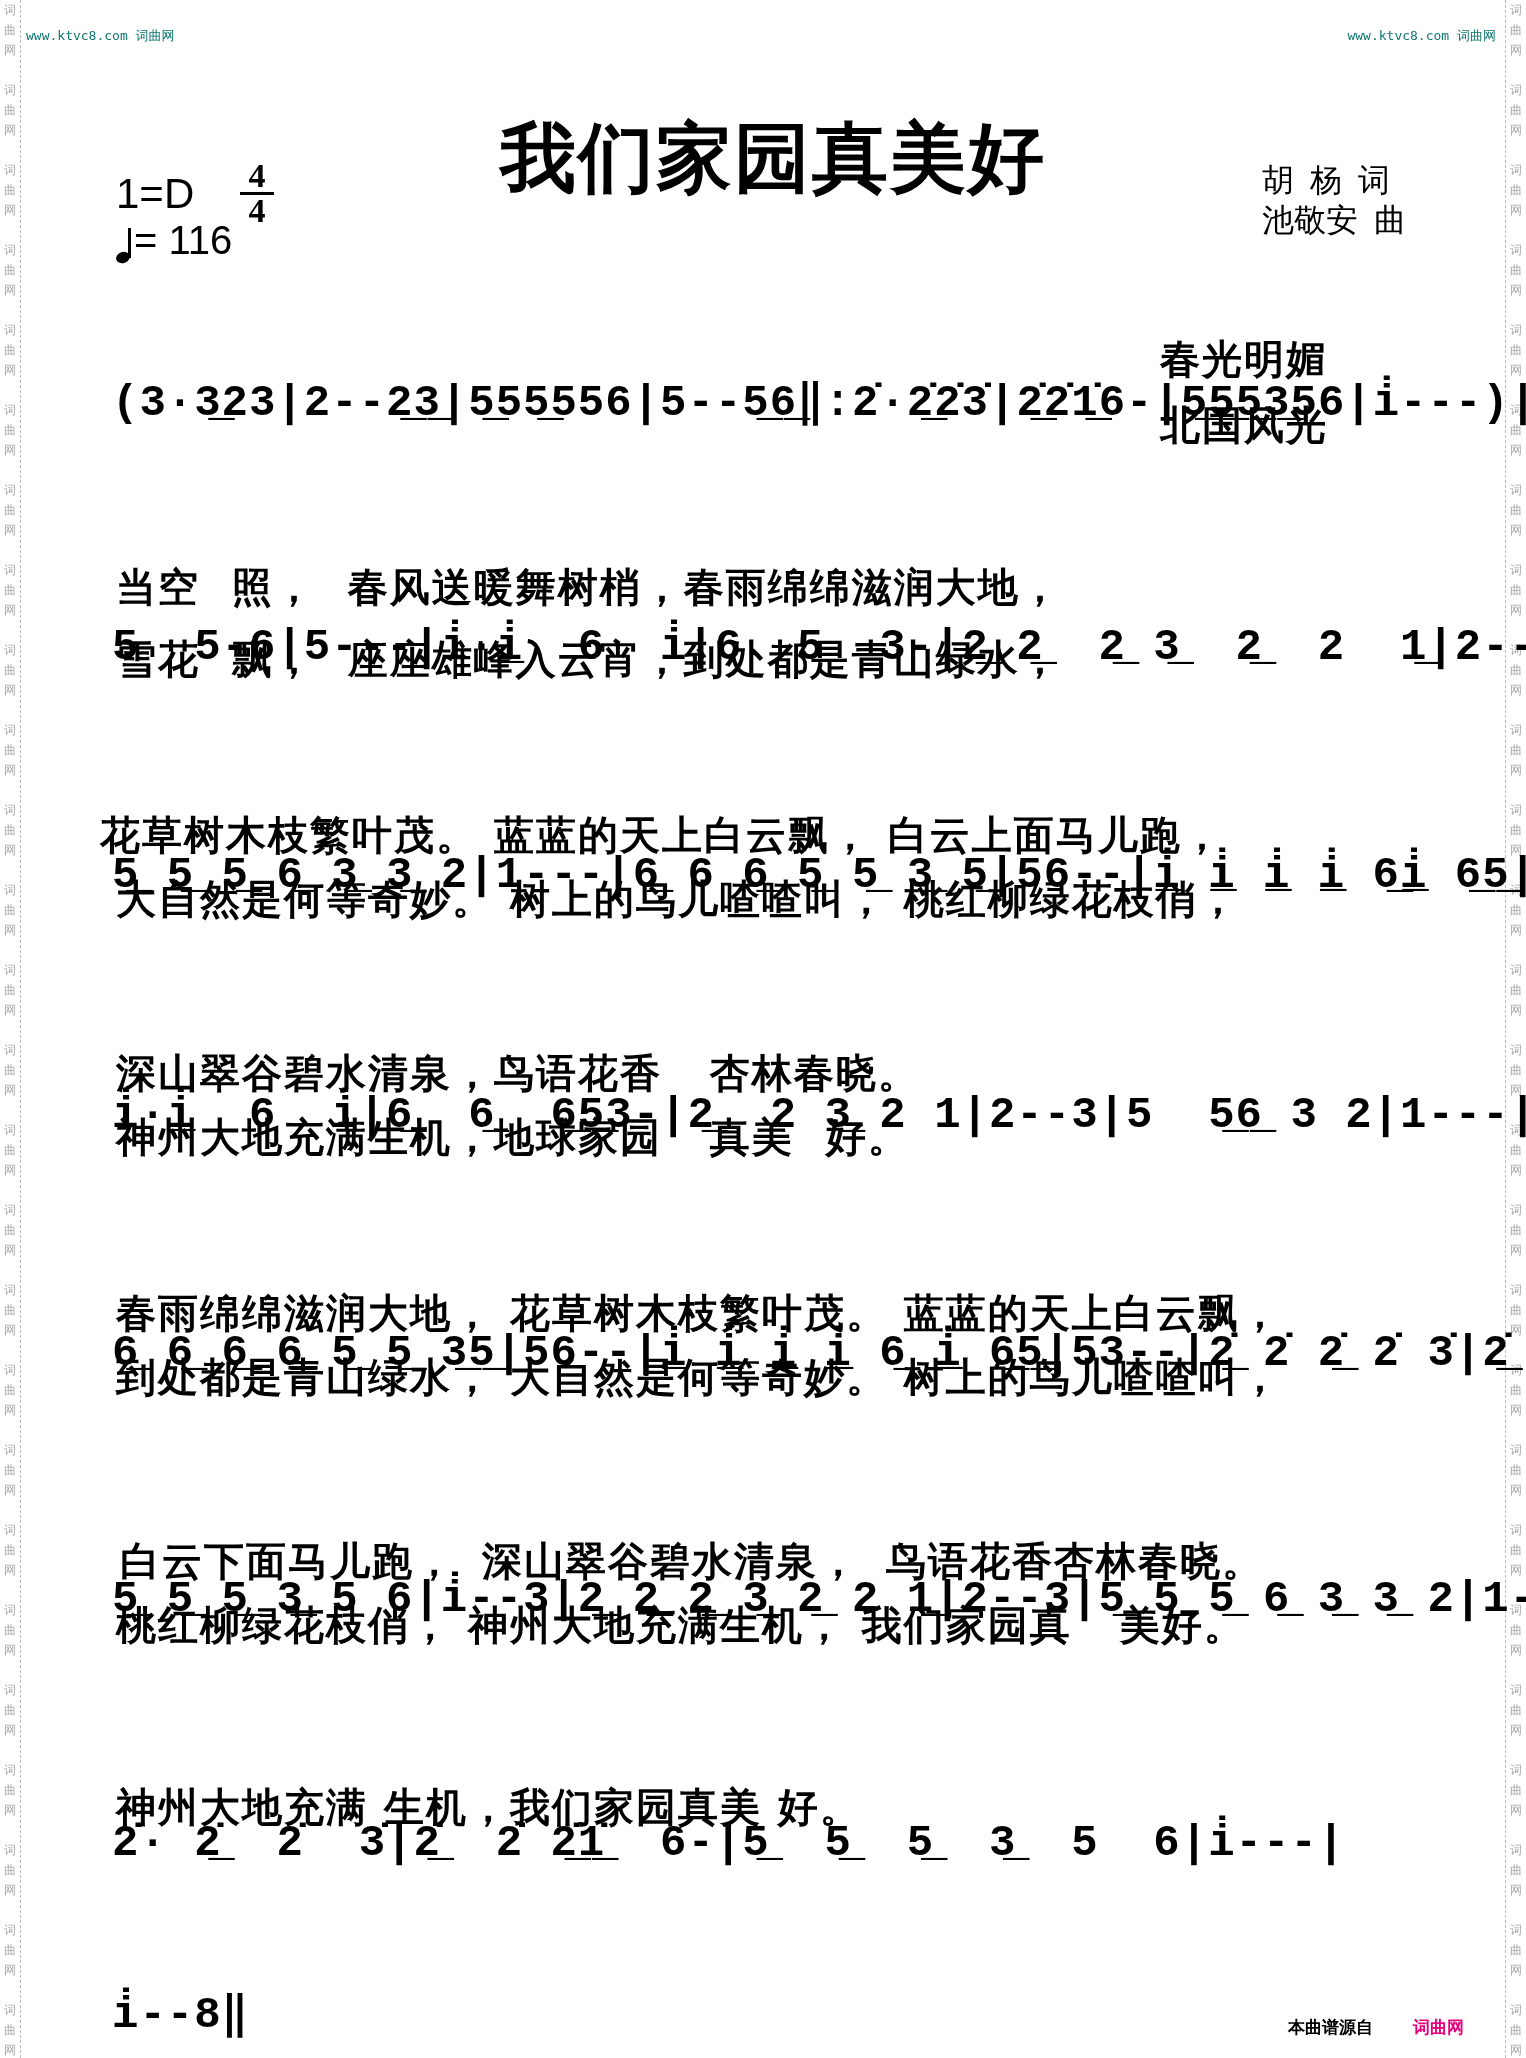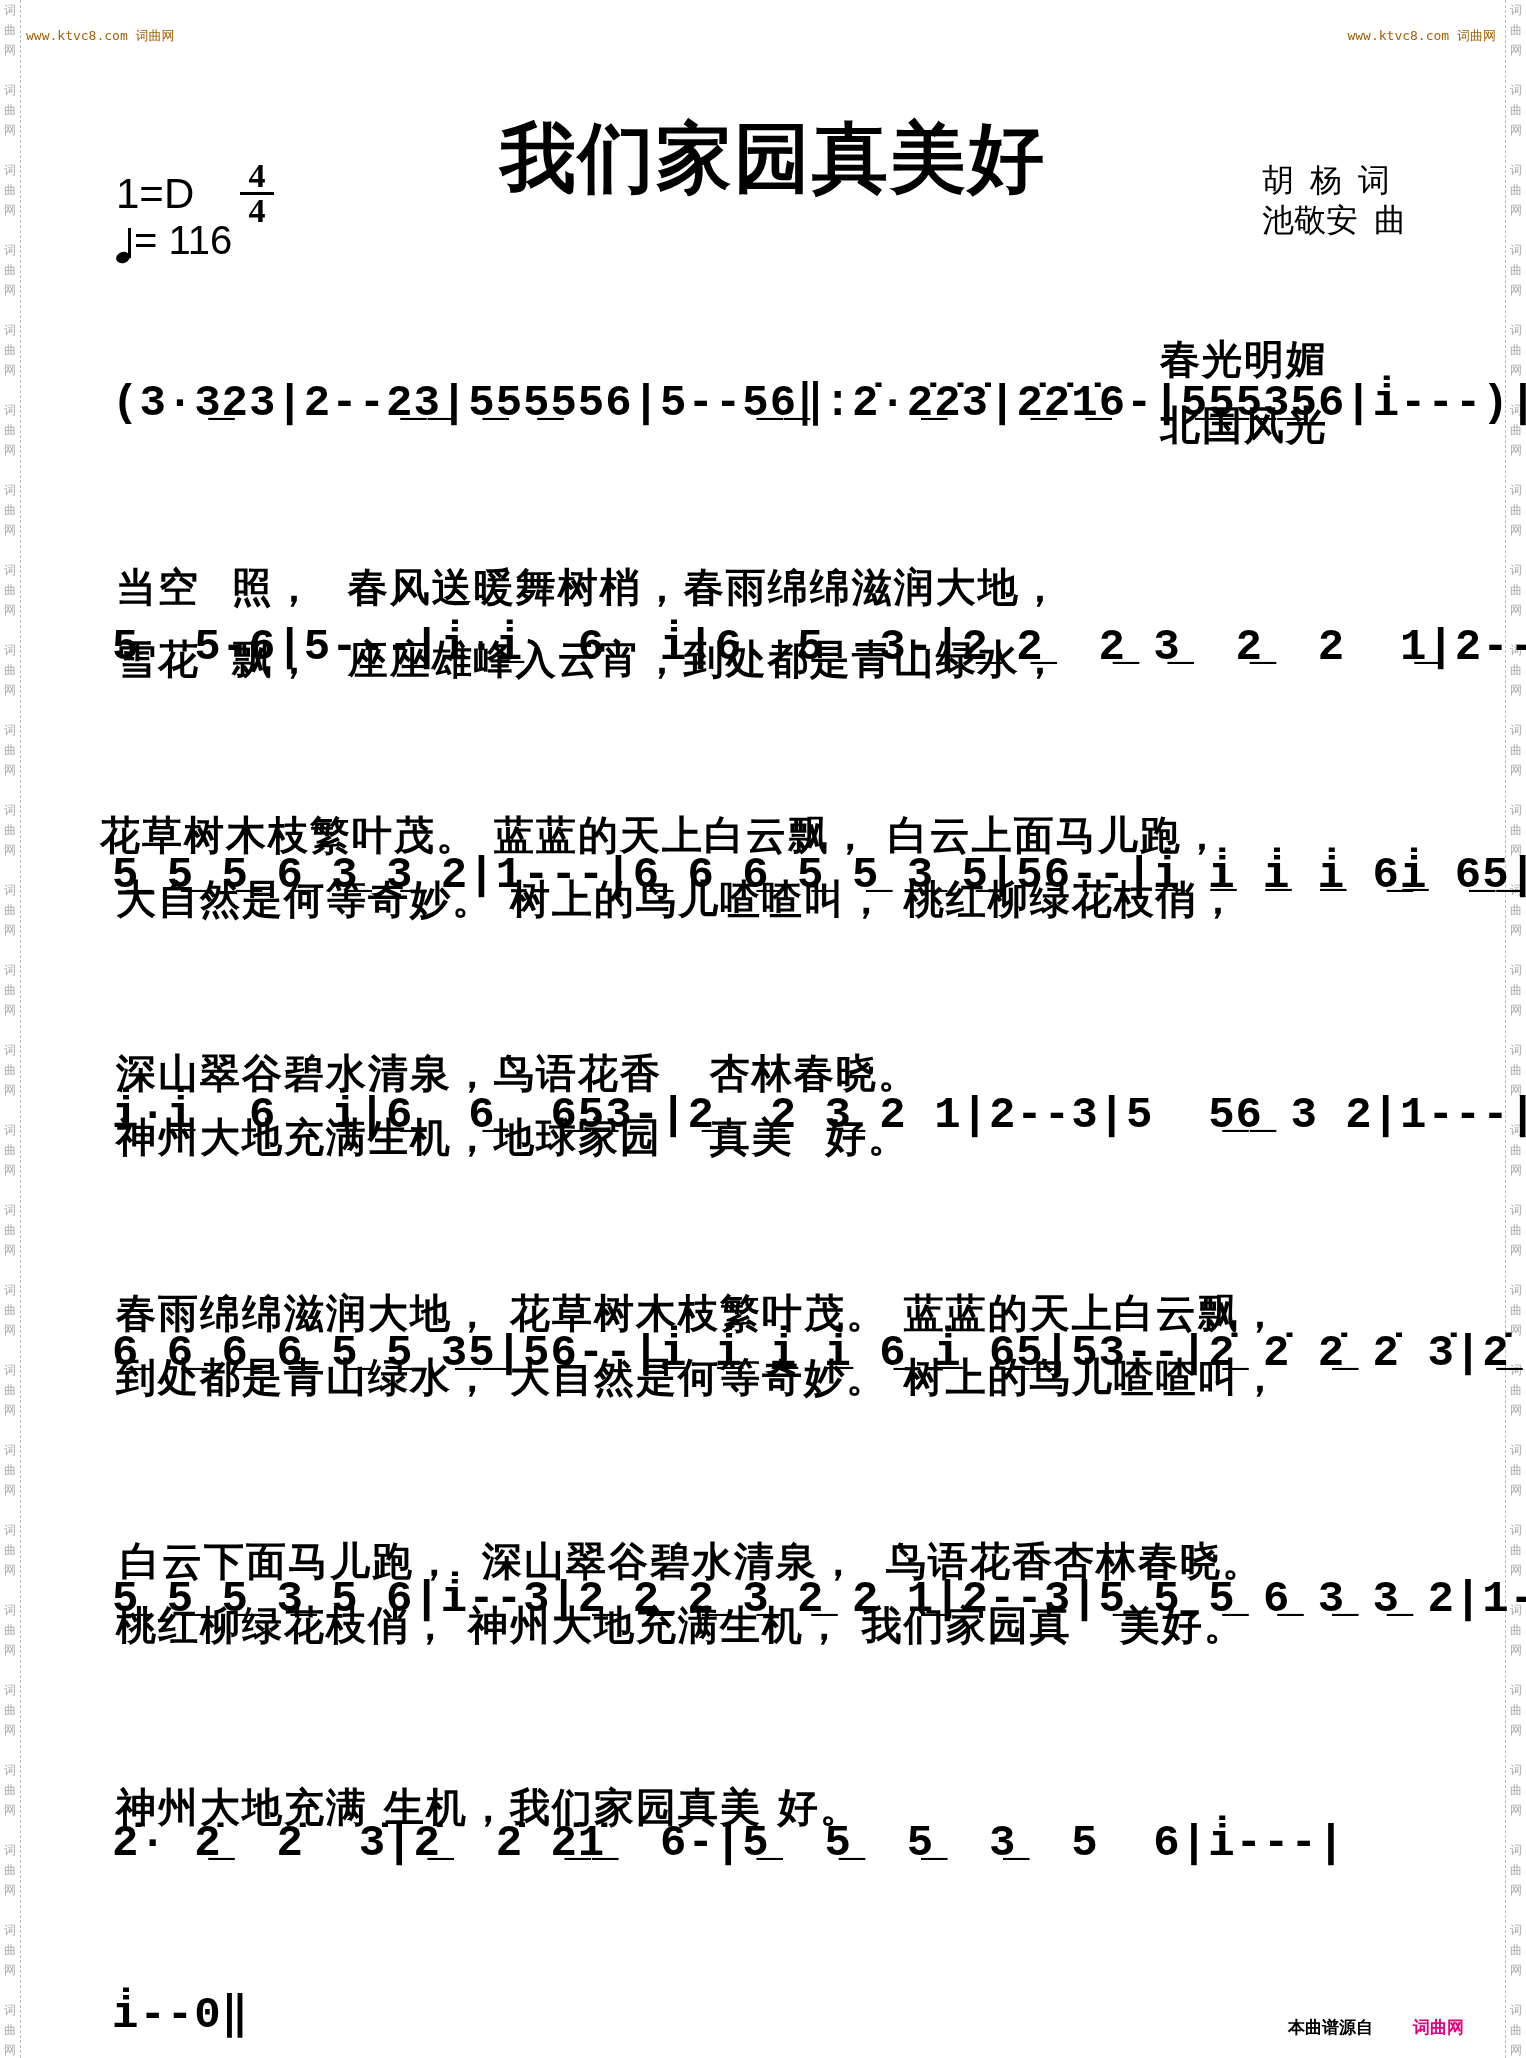--- a/index.html
+++ b/index.html
@@ -3,21 +3,21 @@
 <meta charset="utf-8">
 <style>
   html, body { margin:0; padding:0; background:#fff; }
   body { width:1526px; height:2058px; position:relative; overflow:hidden;
          font-family:"Liberation Sans", "DejaVu Sans", sans-serif; color:#000; }
   .strip { position:absolute; top:0; width:20px; height:2058px; }
   .strip.left { left:0; border-right:1px dashed #bbb; }
   .strip.right { right:0; border-left:1px dashed #bbb; }
   .strip span { display:block; font-size:12px; color:#aaa; text-align:center; line-height:20px; height:20px; }
   .strip .gap { height:20px; }
-  .site { position:absolute; top:27px; font-family:"DejaVu Sans Mono", monospace; font-size:13px; color:#a16207; }
+  .site { position:absolute; top:27px; font-family:"DejaVu Sans Mono", monospace; font-size:13px; color:#0f766e; }
   .site.left { left:26px; }
   .site.right { right:30px; }
   .title { position:absolute; left:500px; top:108px; font-size:76px; font-weight:bold; letter-spacing:2px;
            font-family:"DejaVu Sans", sans-serif; }
   .credits { position:absolute; left:1262px; top:160px; font-size:32px; line-height:40px;
              font-family:Liberation Serif, serif; }
   .credits div { white-space:pre; }
   .key { position:absolute; left:116px; top:170px; font-size:42px; font-family:"Liberation Sans Narrow","Liberation Sans",sans-serif; }
   .timesig { position:absolute; left:240px; top:160px; width:34px; text-align:center; font-weight:bold;
              font-family:"Liberation Serif", serif; font-size:34px; line-height:32px; }
@@ -299,18 +299,18 @@
 </div>
 <div class="lyr" style="left:120px;top:1534px;font-family:Liberation Mono, monospace;">白云下面马儿跑， 深山翠谷碧水清泉， 鸟语花香杏林春晓。</div>
 <div class="lyr" style="left:116px;top:1598px;">桃红柳绿花枝俏， 神州大地充满生机， 我们家园真   美好。</div>
 
 <div class="line" style="top:1708px;">
   <div class="notes">2̇· 2̲̇  2̇  3̇|2̲̇  2̇ 2̲̇1̲̇  6-|5̲  5̲  5̲  3̲  5  6|i̇---|</div>
 </div>
 <div class="lyr" style="left:116px;top:1780px;">神州大地充满 生机，我们家园真美 好。</div>
 
 <div class="line" style="top:1880px;">
-  <div class="notes">i̇--0‖</div>
+  <div class="notes">i̇--8‖</div>
 </div>
 
 <div class="footer">
   <span>本曲谱源自</span><span class="brand">词曲网</span>
 </div>
 
 </body></html>

